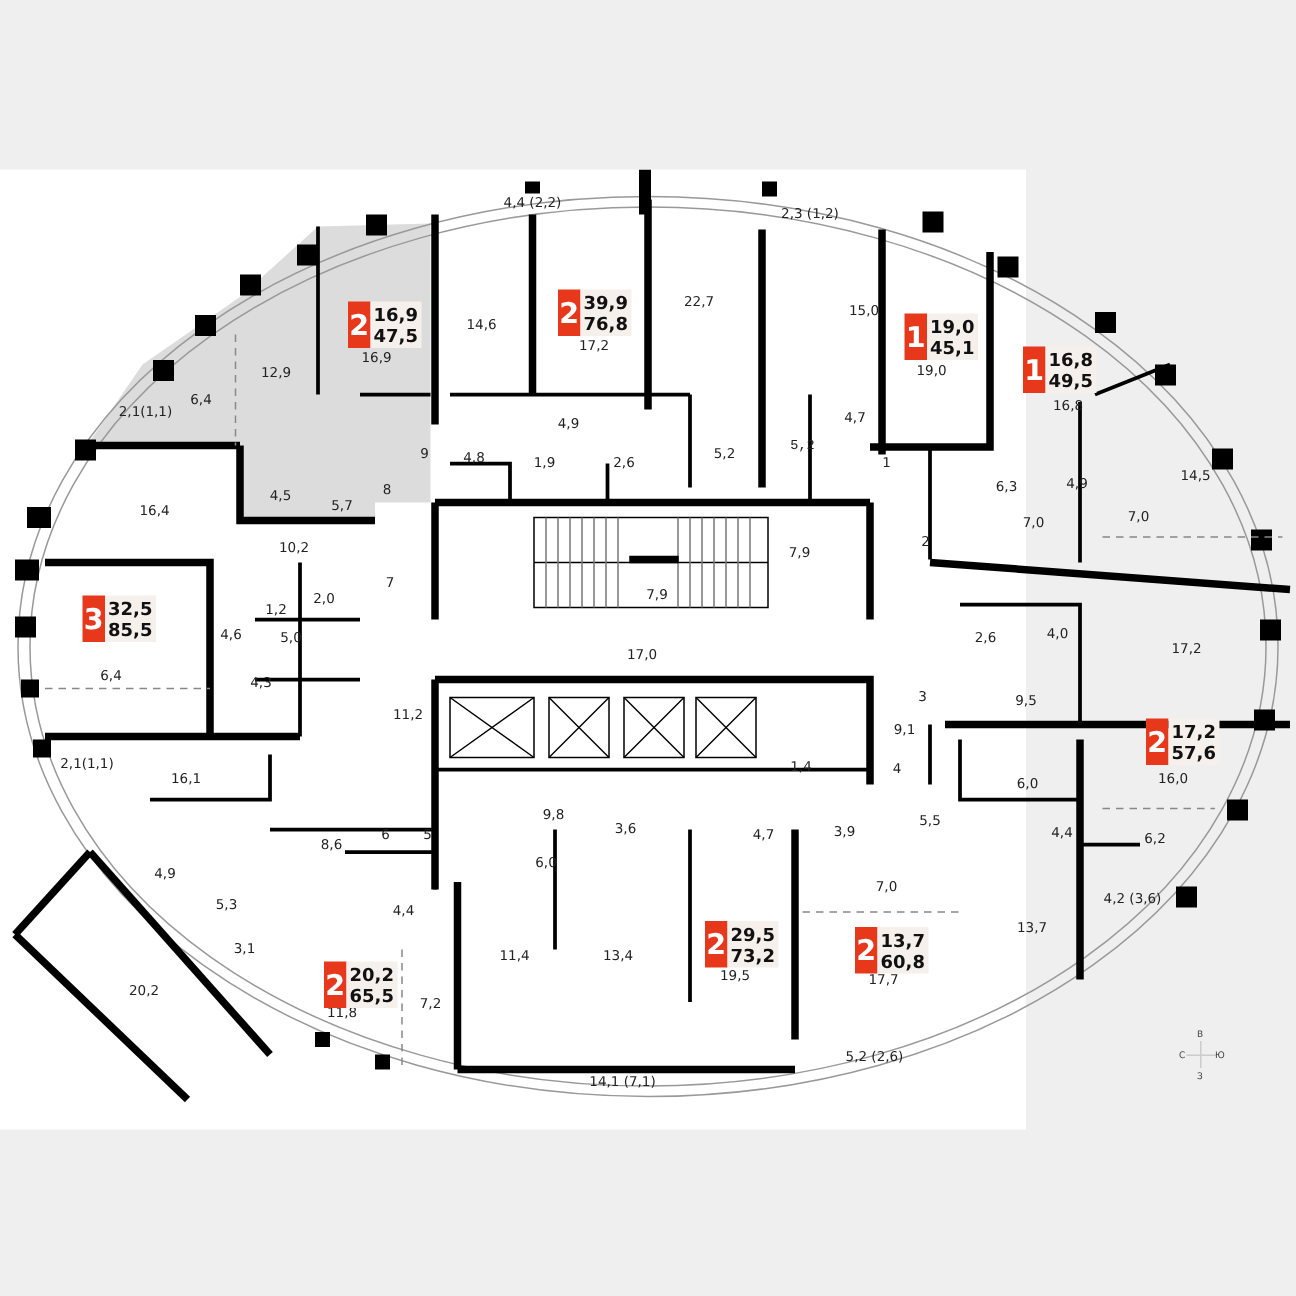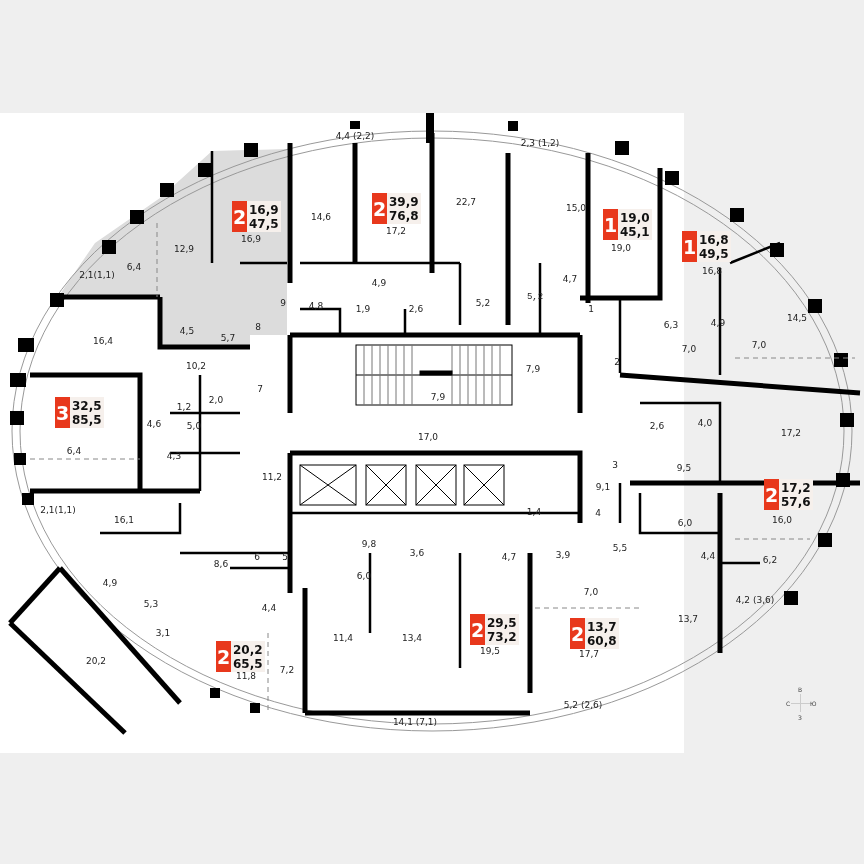--- a/index.html
+++ b/index.html
@@ -228,21 +228,21 @@
       <span class="room-label" style="left: 688px; top: 506px;">13,7</span>
       <span class="room-label" style="left: 110px; top: 470px;">4,9</span>
       <span class="room-label" style="left: 151px; top: 491px;">5,3</span>
       <span class="room-label" style="left: 163px; top: 520px;">3,1</span>
       <span class="room-label" style="left: 269px; top: 495px;">4,4</span>
       <span class="room-label" style="left: 318px; top: 525px; margin-left: 25px;">11,4</span>
       <span class="room-label" style="left: 412px; top: 525px;">13,4</span>
       <span class="room-label" style="left: 490px; top: 538px;">19,5</span>
       <span class="room-label" style="left: 589px; top: 541px;">17,7</span>
       <span class="room-label" style="left: 96px; top: 548px;">20,2</span>
-      <span class="room-label" style="left: 246px; top: 563px; text-align: right;">11,8</span>
+      <span class="room-label" style="left: 228px; top: 563px; text-align: right;">11,8</span>
       <span class="room-label" style="left: 287px; top: 557px;">7,2</span>
       <span class="room-label" style="left: 415px; top: 609px;">14,1 (7,1)</span>
       <span class="room-label" style="left: 583px; top: 592px;">5,2 (2,6)</span>
     </div>
   <div id="badges">
       <div class="badge" style="left: 232px; top: 88px;">
         <span class="rooms" style="background: rgb(232, 56, 28);">2</span>
         <span class="areas">
           <span>16,9</span>
           <span>47,5</span>

